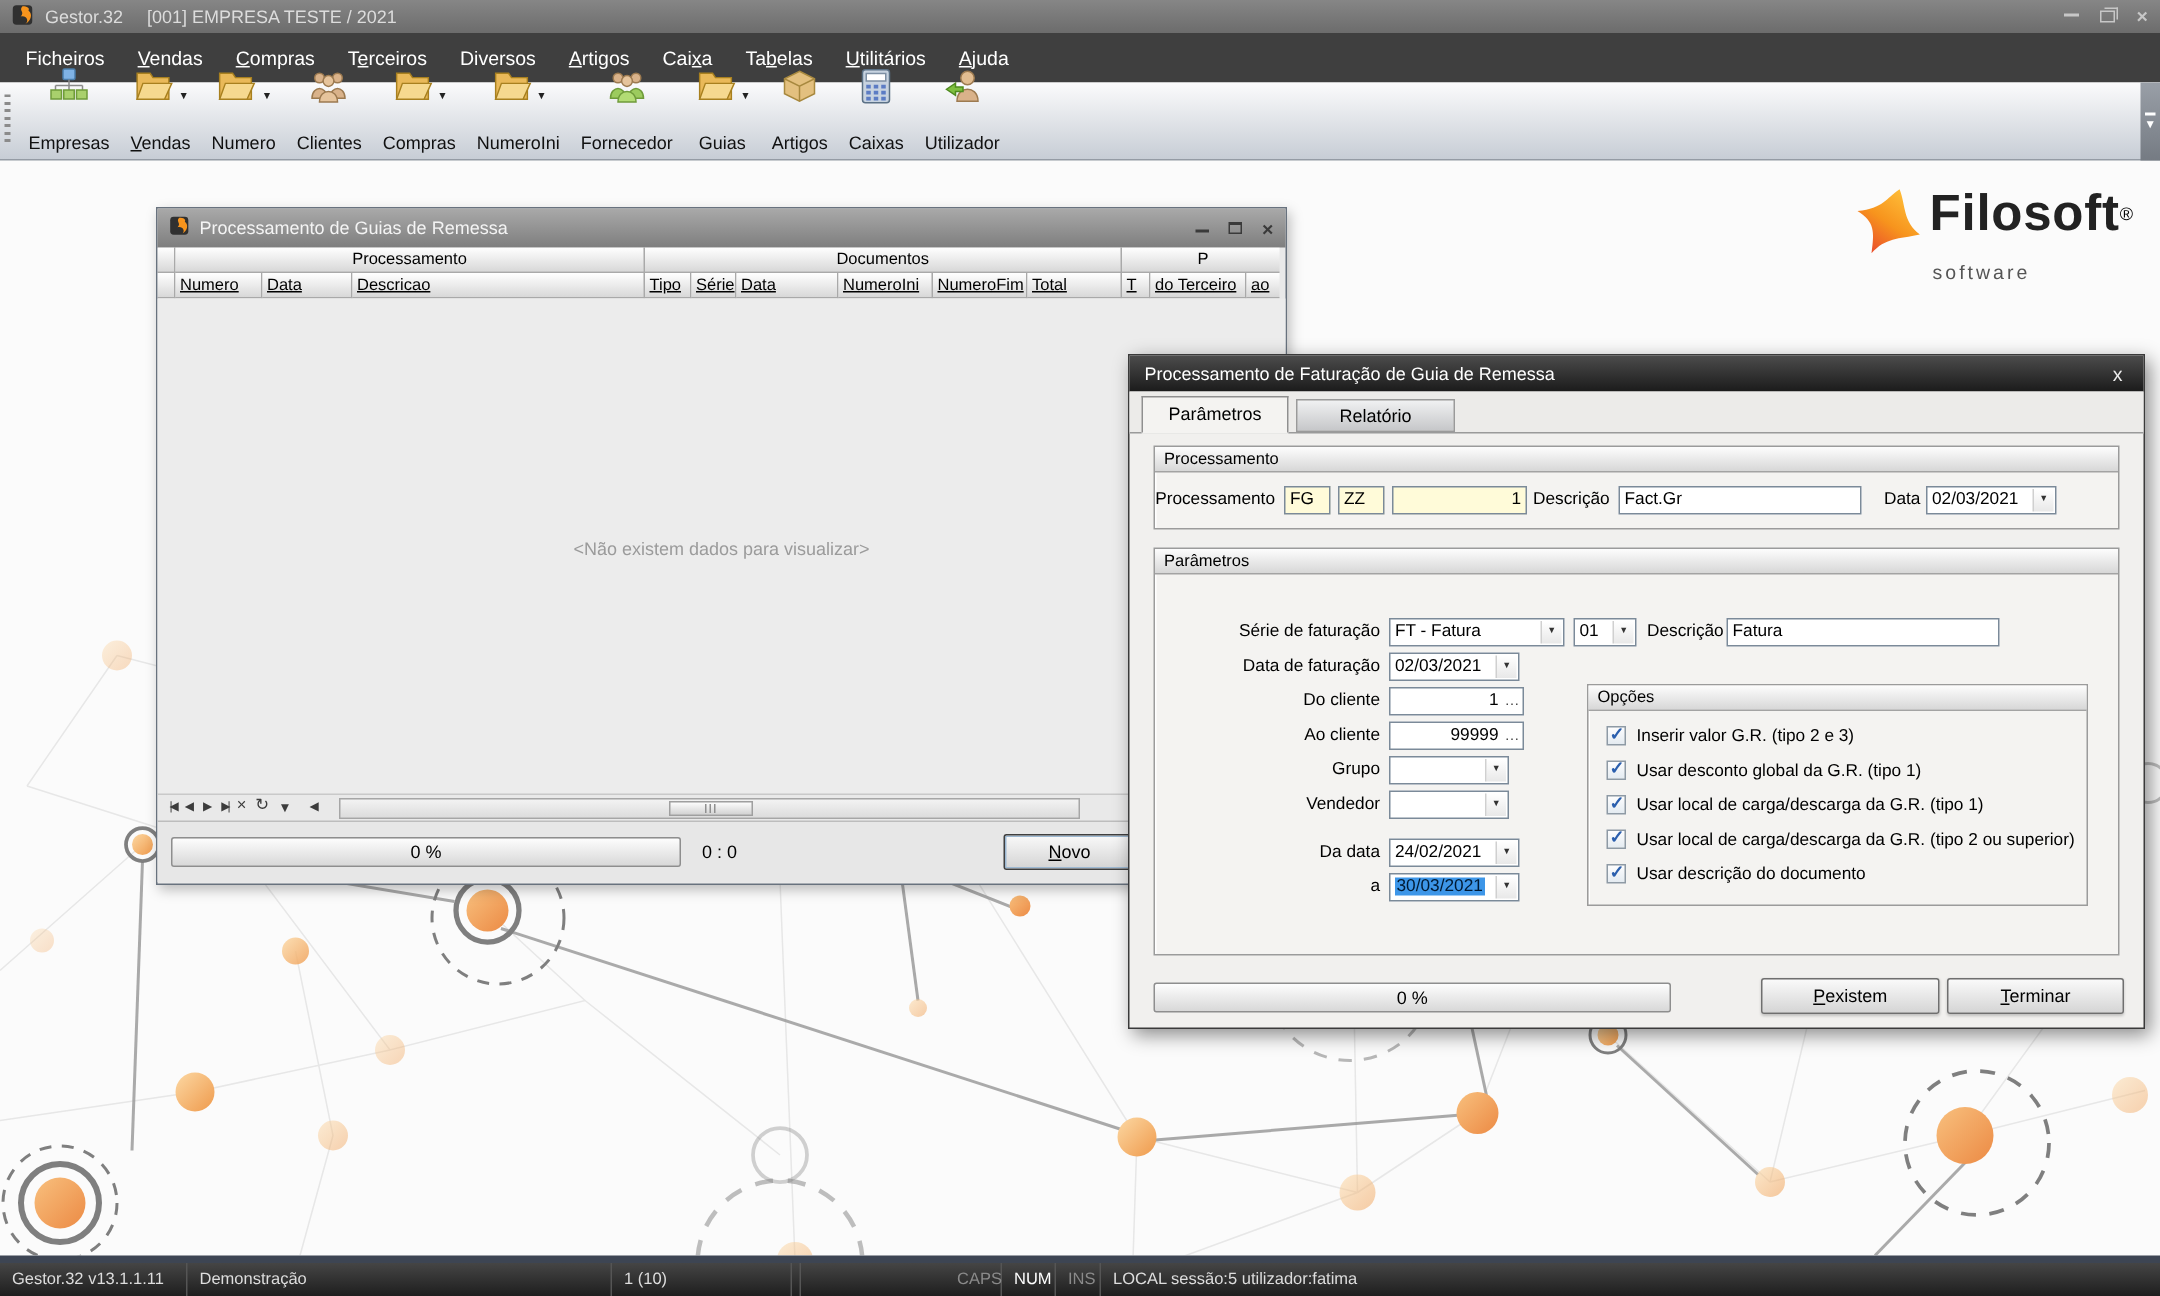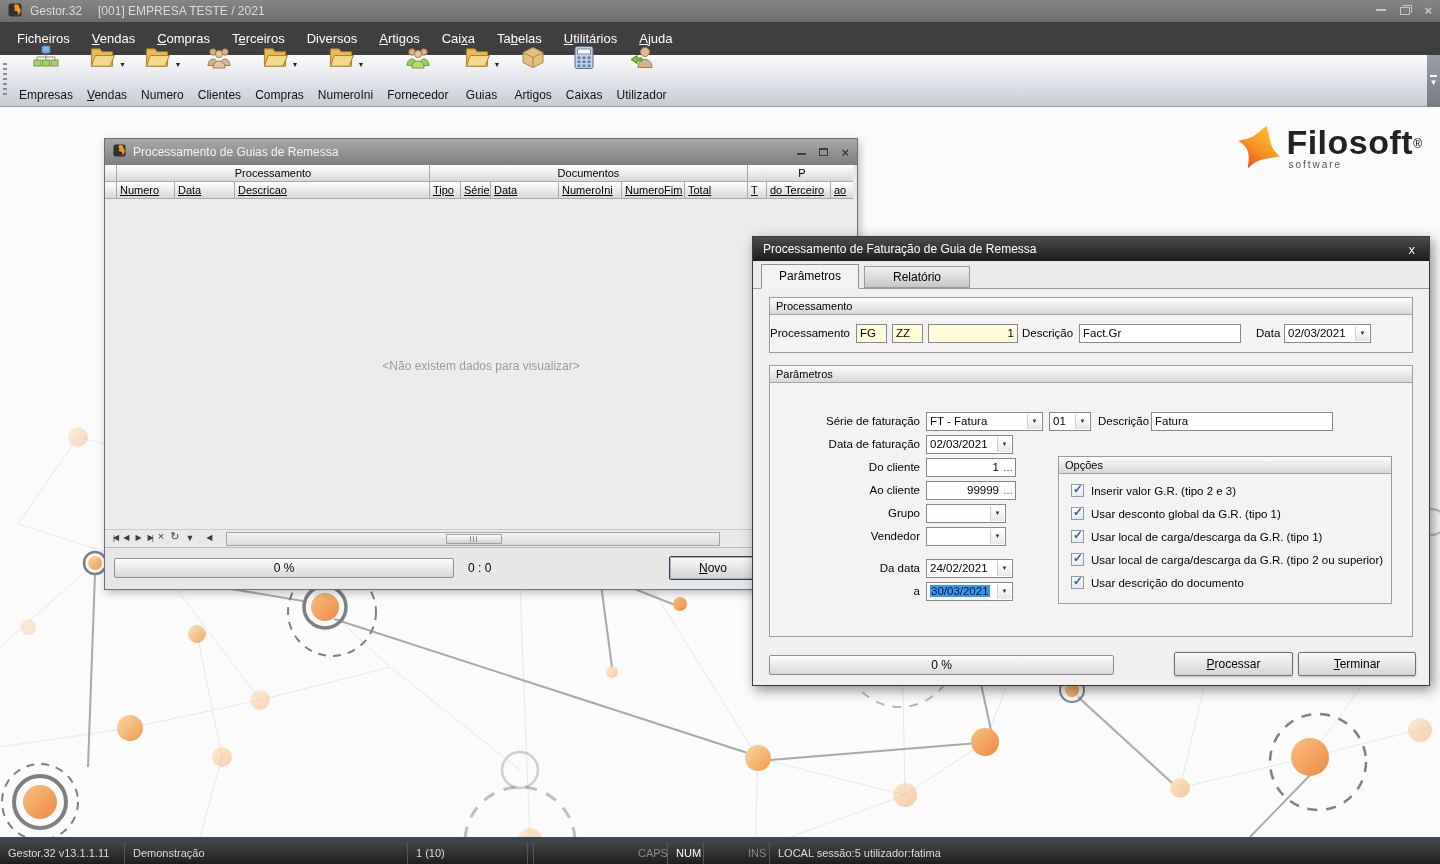--- a/index.html
+++ b/index.html
@@ -38,21 +38,21 @@
 
   
   .mdi { position:absolute; left:0; top:107px; width:1440px; height:730px; background:#fbfbfb; overflow:hidden; }
   .bg-net { position:absolute; left:0; top:0; }
 
   
   .logo { position:absolute; right:18px; top:18px; display:flex; align-items:flex-start; gap:4px; }
   .logo-text { display:flex; flex-direction:column; line-height:1; }
   .logo-brand { font-size:34px; font-weight:bold; color:#222; letter-spacing:0.5px;}
   .logo-reg { font-size:12px; vertical-align:super; }
-  .logo-sub { font-size:10px; color:#555; letter-spacing:2px; margin-top:1px; margin-left:2px;}
+  .logo-sub { font-size:13px; color:#555; letter-spacing:2px; margin-top:16px; margin-left:2px;}
 
   
   .win1 { position:absolute; left:104px; top:31px; width:754px; height:452px;
     border:1px solid #68727e; background:#e9e9e9; box-shadow:2px 3px 8px rgba(0,0,0,.25); z-index:3;
     display:flex; flex-direction:column; }
   .win1-title { height:26px; background:linear-gradient(#a9a9a9,#7e7e7e);
     display:flex; align-items:center; padding:0 8px; gap:7px; color:#f4f4f4; font-size:12px; }
   .win1-title .win-controls{ margin-left:auto; display:flex; gap:13px; align-items:center;}
   .wc2-min{ width:9px; border-bottom:2px solid #3a3a3a; margin-bottom:-4px;}
   .wc2-max{ width:9px; height:8px; border:1px solid #3a3a3a; border-top:2px solid #3a3a3a;}
@@ -120,21 +120,21 @@
     text-align:center; font-size:12px; line-height:18px; }
   .dlg-btn { position:absolute; top:415px; height:24px; border:1px solid #6f6f6f; border-radius:2px;
     background:linear-gradient(#fafafa,#d5d5d5); font-size:12px; text-align:center; line-height:22px; box-shadow:0 1px 2px rgba(0,0,0,.2);}
 
   
   .status-wrap { position:absolute; left:0; bottom:0; width:1440px; height:27px; z-index:30;}
   .sb-strip { height:5px; background:#3d4553; }
   .sb-main { height:22px; background:linear-gradient(#454545,#1e1e1e); color:#ddd; font-size:11px;
     display:flex; align-items:center; }
   .sb-sec { height:100%; display:flex; align-items:center; padding:0 8px; border-right:1px solid #555; white-space:nowrap;}
-  .sb-dim { color:#8a8a8a;margin-left:36px; }
+  .sb-dim { color:#8a8a8a; }
   .sb-bright { color:#fff; }
 </style>
 </head>
 <body>
 
 <div class="titlebar">
   <span>
     <svg width="14" height="14" viewBox="0 0 14 14">
         <rect x="0.5" y="0.5" width="13" height="13" rx="2.5" fill="#303030"></rect>
         <path d="M7 1.2C4.2 4 8.8 5 5.8 8c3.8-1 6 3 3 5 4-2 5.2-6.8 2.2-8.8 1-2-1-3-4-3z" fill="#f7941d"></path>
@@ -591,21 +591,21 @@
               <span class="cb">
                 <span class="tick">✓</span>
               </span>
               <span class="opt-label">Usar descrição do documento</span>
             </div>
           </div>
       </div>
     </div>
 
     <div class="dlg-progress">0 %</div>
-    <button class="dlg-btn" style="left:421px; width:119px;"><span></span><span class="u">P</span><span>rocessar</span></button>
+    <button class="dlg-btn" style="left:421px; width:119px;"><span></span><span class="u">P</span><span>existem</span></button>
     <button class="dlg-btn" style="left:545px; width:118px;"><span></span><span class="u">T</span><span>erminar</span></button>
   </div>
 </div>
 
 <div class="status-wrap">
   <div class="sb-strip"></div>
   <div class="sb-main">
     <span class="sb-sec" style="width:125px;">Gestor.32  v13.1.1.11</span>
     <span class="sb-sec" style="width:283px;text-align:center;">Demonstração</span>
     <span class="sb-sec" style="width:120px;">1 (10)</span>

